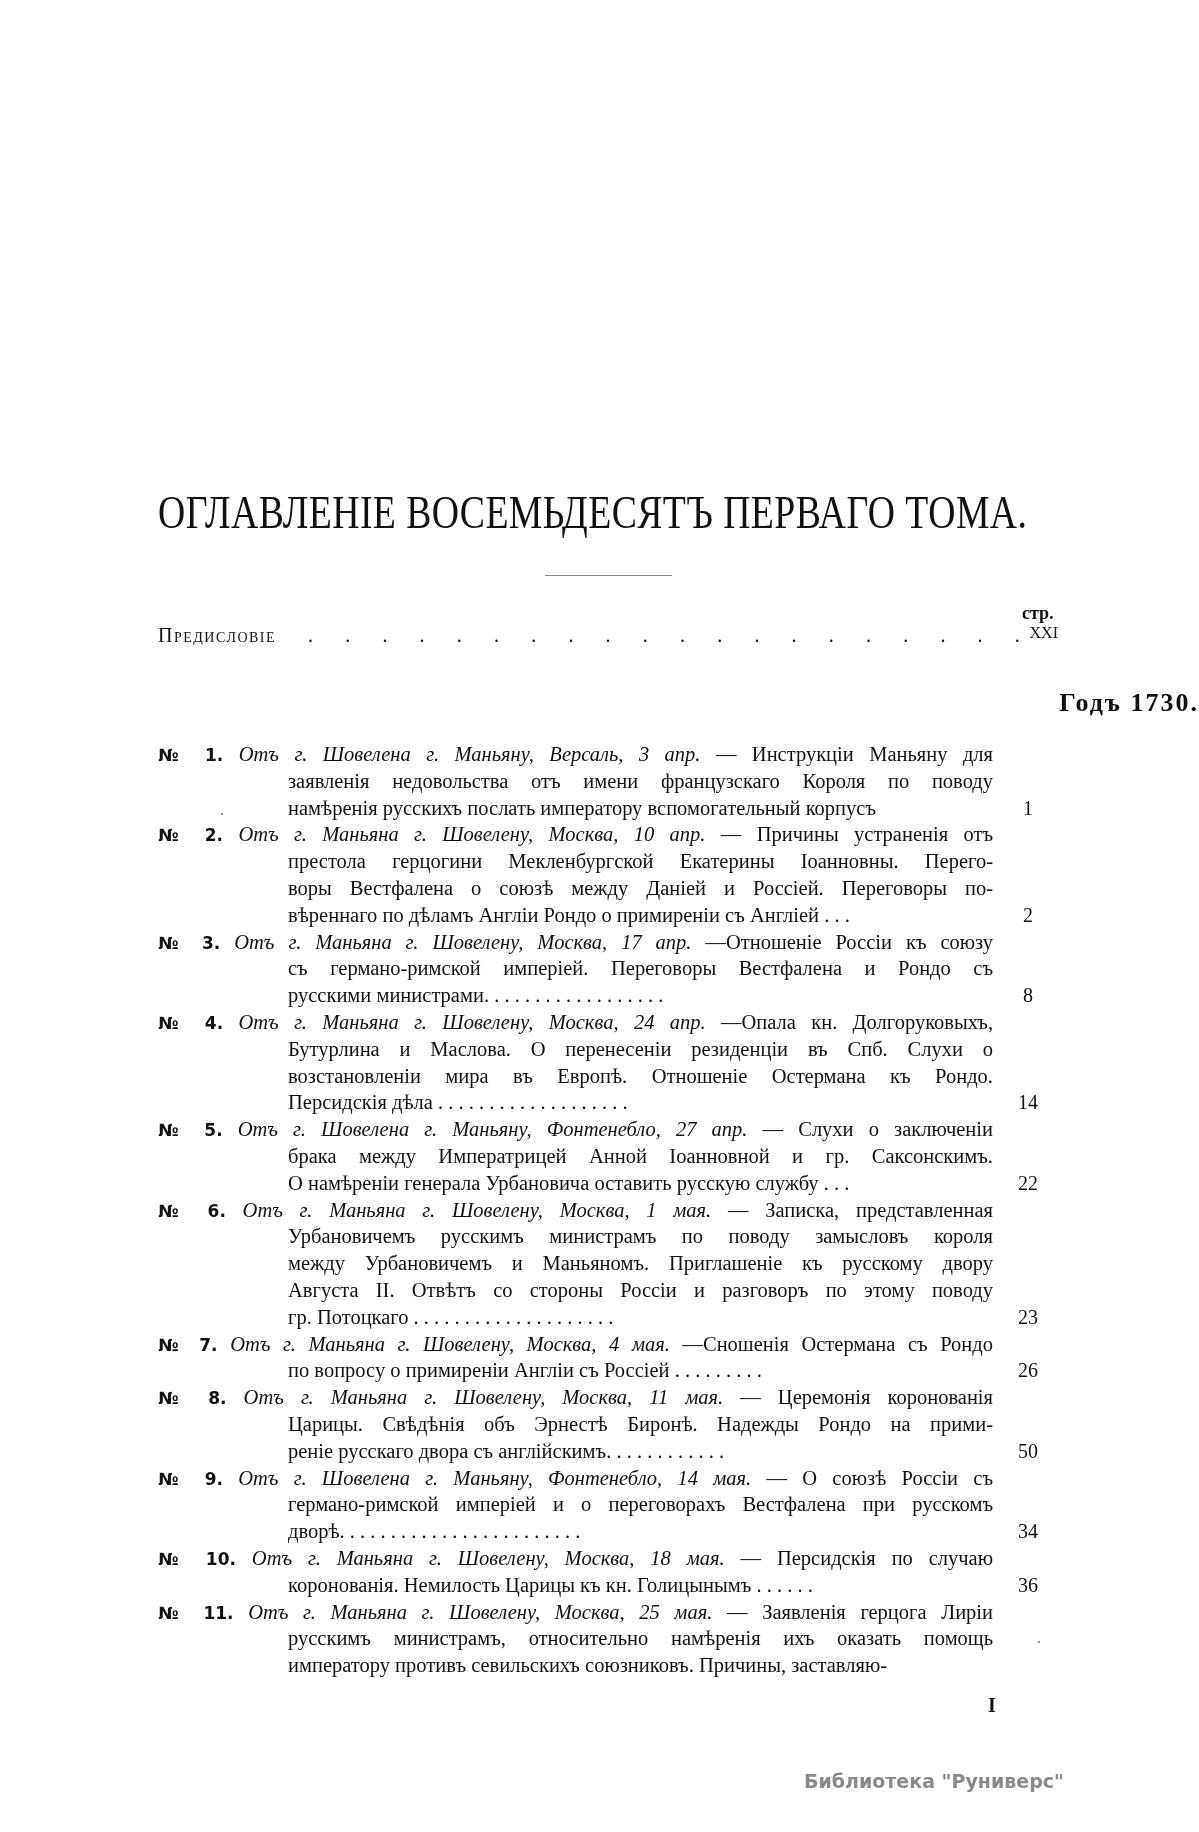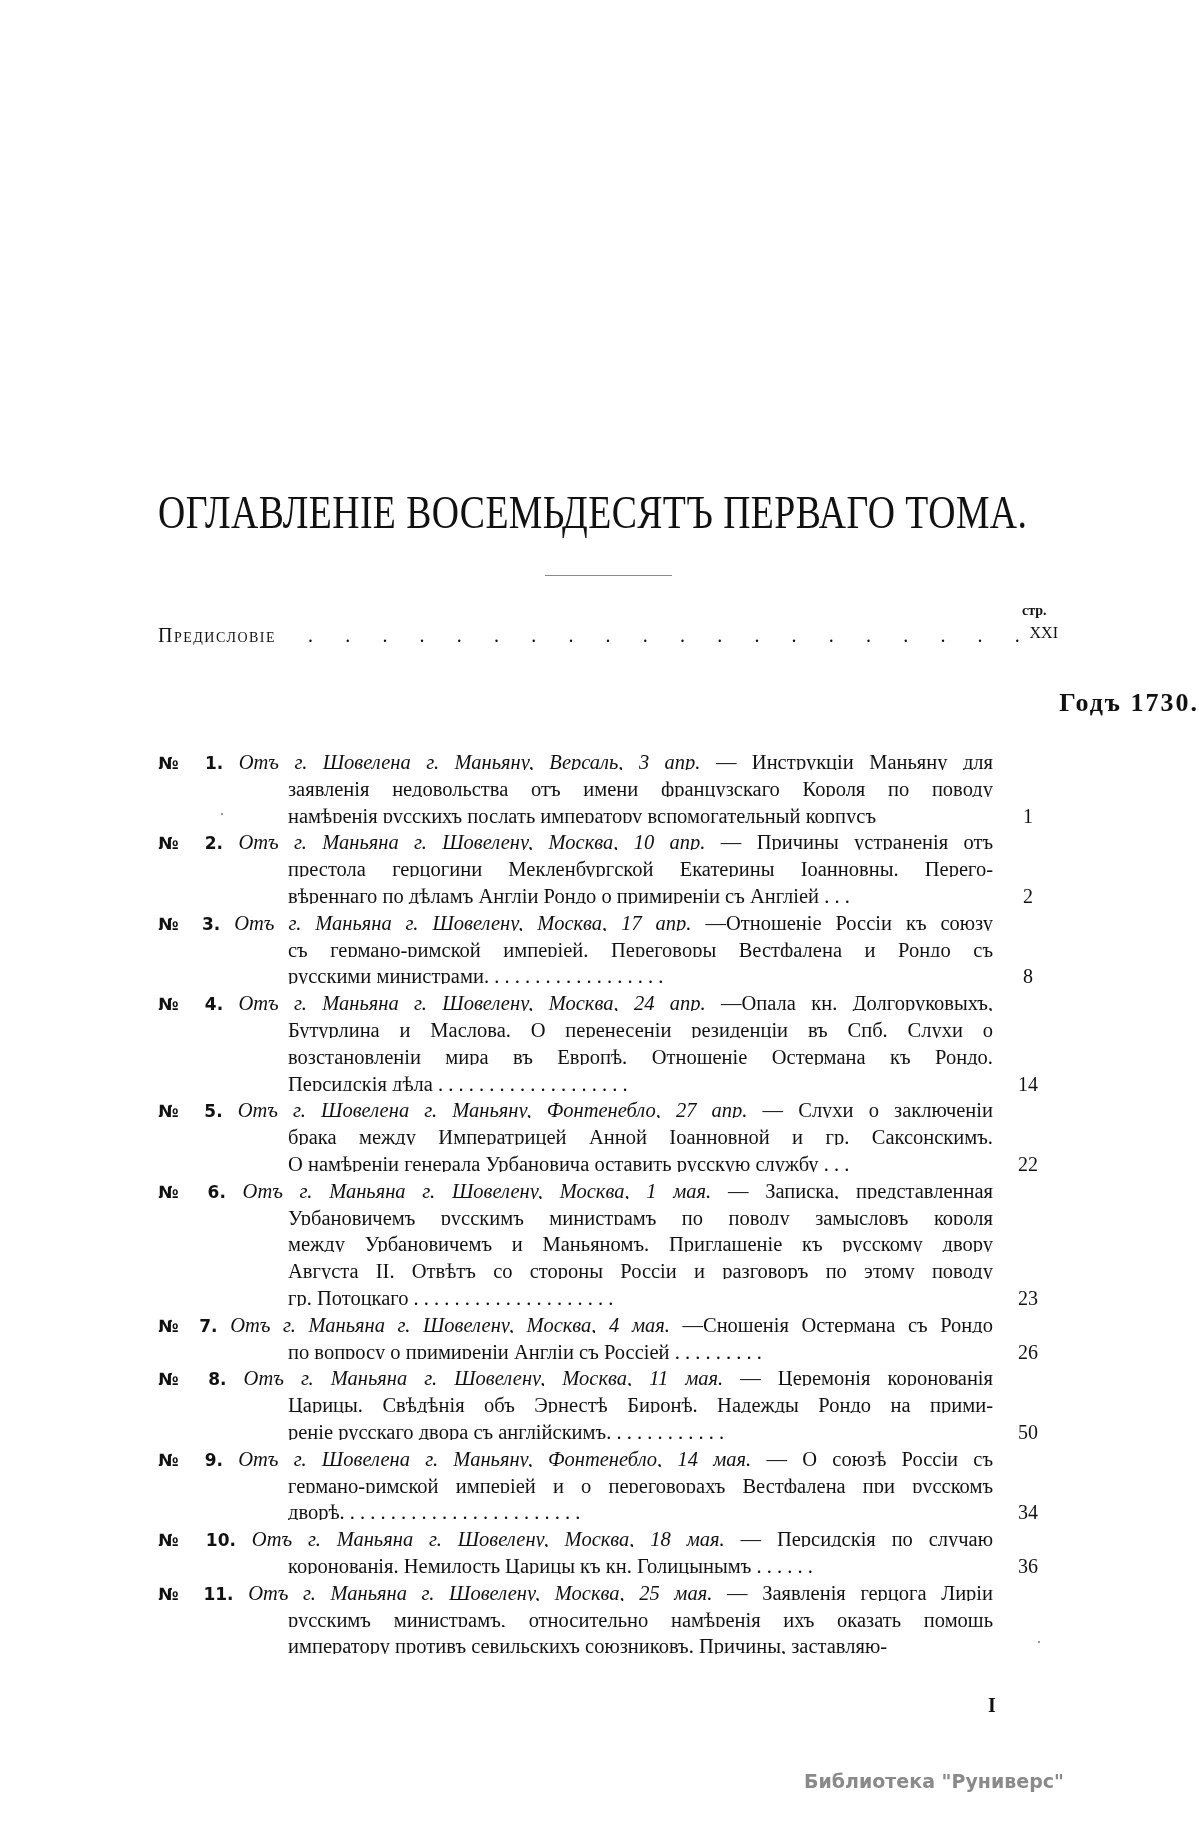--- a/index.html
+++ b/index.html
@@ -2,29 +2,29 @@
 <html><head>
 <meta charset="utf-8">
 <style>
   html, body { margin: 0; padding: 0; background: #ffffff; }
   body { width: 1199px; height: 1832px; position: relative; overflow: hidden;
          font-family: "Liberation Serif", "DejaVu Serif", serif; color: #111; }
   .title { position: absolute; left: 158px; top: 486px; width: 900px;
            font-family: "Liberation Serif", serif; font-size: 46px; letter-spacing: 0.5px;
            transform: scaleX(0.82); transform-origin: left top; white-space: nowrap; font-weight: normal; }
   .divider { position: absolute; left: 545px; top: 575px; width: 127px; height: 1px; background: #888; }
-  .str-label { position: absolute; left: 1022px; top: 603px; font-size: 14px; font-weight: bold; }
+  .str-label { position: absolute; left: 1022px; top: 603px; font-size: 18px; font-weight: bold; }
   .preface { position: absolute; left: 158px; top: 624px; width: 900px; height: 30px; font-size: 20px; }
   .preface .label { position: absolute; left: 0; top: 0; letter-spacing: 1.5px; font-variant: small-caps; }
   .preface .dots { position: absolute; left: 150px; top: 0; width: 735px; overflow: hidden; white-space: nowrap; letter-spacing: 13.6px; }
   .preface .page { position: absolute; right: 0; top: 0; font-size: 16px; }
   .year { position: absolute; left: 0; width: 1199px; top: 688px; text-align: right;
           font-size: 26px; font-weight: bold; letter-spacing: 2px; }
   .entries { position: absolute; left: 158px; top: 743px; width: 900px; }
-  .entry { position: relative; font-size: 20.5px; line-height: 38px; }
+  .entry { position: relative; font-size: 20.5px; line-height: 22px; }
   .line { position: relative; height: 26.8px; white-space: nowrap; overflow: hidden; }
   .line.first { padding-left: 0; }
   .line.cont { padding-left: 130px; }
   .line .txt { display: inline-block; width: 835px; text-align: justify; text-align-last: justify; }
   .line.cont .txt { width: 705px; }
   .line.last .txt { text-align-last: left; }
   .num { font-weight: bold; font-family: "DejaVu Sans", sans-serif; font-size: 17px; }
   .from { font-style: italic; }
   .pg { position: absolute; right: 0; top: 0; width: 60px; text-align: center; font-size: 20px; }
   .sig { position: absolute; left: 988px; top: 1694px; font-size: 20px; font-weight: bold; }
@@ -49,20 +49,21 @@
 
 <div class="entries" id="entries">
     <div class="entry">
       <div class="line first"><span class="txt"><span class="num">№ 1.</span> <span class="from">Отъ г. Шовелена г. Маньяну, Версаль, 3 апр.</span> <span>— Инструкціи Маньяну для</span></span></div>
       <div class="line cont"><span class="txt">заявленія недовольства отъ имени французскаго Короля по поводу</span></div>
       <div class="line cont last"><span class="txt">намѣренія русскихъ послать императору вспомогательный корпусъ</span><span class="pg">1</span></div>
     </div>
     <div class="entry">
       <div class="line first"><span class="txt"><span class="num">№ 2.</span> <span class="from">Отъ г. Маньяна г. Шовелену, Москва, 10 апр.</span> <span>— Причины устраненія отъ</span></span></div>
       <div class="line cont"><span class="txt">престола герцогини Мекленбургской Екатерины Іоанновны. Перего-</span></div>
+      <div class="line cont"><span class="txt">воры Вестфалена о союзѣ между Даніей и Россіей. Переговоры по-</span></div>
       <div class="line cont last"><span class="txt">вѣреннаго по дѣламъ Англіи Рондо о примиреніи съ Англіей . . .</span><span class="pg">2</span></div>
     </div>
     <div class="entry">
       <div class="line first"><span class="txt"><span class="num">№ 3.</span> <span class="from">Отъ г. Маньяна г. Шовелену, Москва, 17 апр.</span> <span>—Отношеніе Россіи къ союзу</span></span></div>
       <div class="line cont"><span class="txt">съ германо-римской имперіей. Переговоры Вестфалена и Рондо съ</span></div>
       <div class="line cont last"><span class="txt">русскими министрами. . . . . . . . . . . . . . . . . .</span><span class="pg">8</span></div>
     </div>
     <div class="entry">
       <div class="line first"><span class="txt"><span class="num">№ 4.</span> <span class="from">Отъ г. Маньяна г. Шовелену, Москва, 24 апр.</span> <span>—Опала кн. Долгоруковыхъ,</span></span></div>
       <div class="line cont"><span class="txt">Бутурлина и Маслова. О перенесеніи резиденціи въ Спб. Слухи о</span></div>

